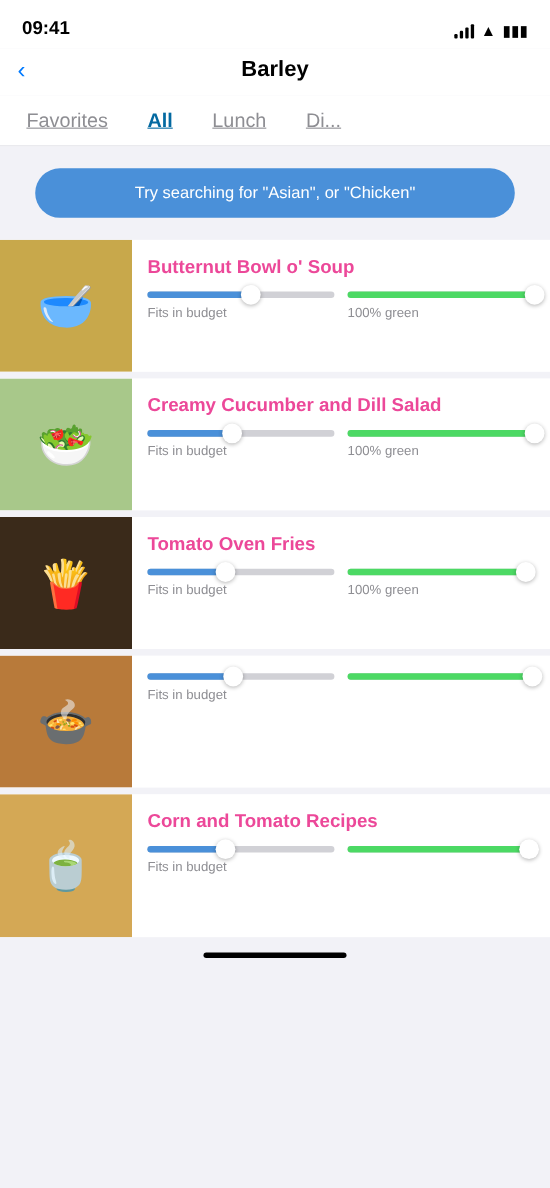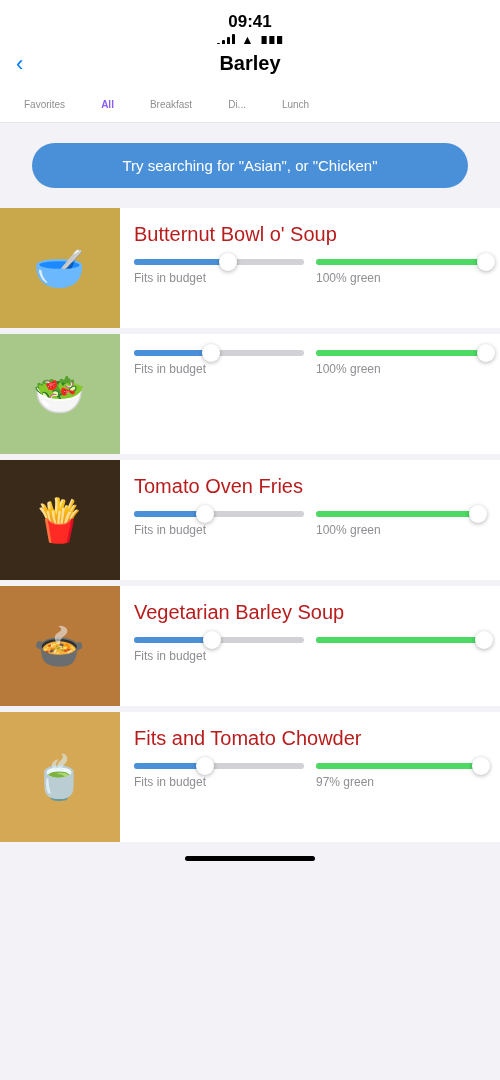--- a/index.html
+++ b/index.html
@@ -10,24 +10,23 @@
       width: 500px;
       min-height: 1080px;
       overflow-x: hidden;
     }
 
     
     .status-bar {
       background: #fff;
       display: flex;
       justify-content: space-between;
-      align-items: center;
+      align-items: flex-end;
       padding: 12px 20px 8px;
       height: 44px;
-      flex-direction: column;
     }
     .status-time {
       font-size: 17px;
       font-weight: 600;
       color: #000;
     }
     .status-icons {
       display: flex;
       align-items: center;
       gap: 6px;
@@ -51,28 +50,29 @@
       cursor: pointer;
       line-height: 1;
     }
     .nav-title {
       font-size: 20px;
       font-weight: 700;
       color: #000;
     }
     .tab-item {
       padding: 12px 4px;
-      font-size: 10px;
+      font-size: 18px;
       color: #8e8e93;
       cursor: pointer;
       white-space: nowrap;
       position: relative;
+      text-decoration: underline;
     }
     .tab-item.active {
-      color: #8b5cf6;
+      color: #0369a1;
       font-weight: 600;
     }
 
     
     .search-banner {
       background: #4a90d9;
       margin: 10px 16px 12px;
       border-radius: 30px;
       padding: 14px 20px;
       display: flex;
@@ -112,23 +112,23 @@
       font-size: 40px;
     }
     .recipe-content {
       flex: 1;
       padding: 14px 14px 10px;
       display: flex;
       flex-direction: column;
       justify-content: flex-start;
     }
     .recipe-title {
-      font-size: 20px;
-      font-weight: 400;
-      color: #b91c1c;
+      font-size: 17px;
+      font-weight: 700;
+      color: #ec4899;
       margin-bottom: 10px;
       line-height: 1.25;
     }
     .recipe-sliders {
       display: flex;
       gap: 12px;
       margin-bottom: 6px;
     }
     .slider-wrapper {
       flex: 1;
@@ -255,27 +255,24 @@
     <div class="tab-row">
       <div class="tab-item" style="padding: 12px 16px;">
         <span>Favorites</span>
       </div>
       <div class="tab-item active" style="padding: 12px 16px; position: relative;">
         <span>All</span>
         
         
       </div>
       <div class="tab-item" style="padding: 12px 16px;">
-        <span>Breakfast</span>
+        <span>Lunch</span>
       </div>
       <div class="tab-item" style="padding: 12px 16px;">
         <span>Di...</span>
-      </div>
-      <div class="tab-item" style="padding: 12px 16px;">
-        <span>Lunch</span>
       </div>
     </div>
     <div style="height:1px; background:#e5e5ea; margin-top:0;"></div>
   </div>
 </div>
 
 <div style="padding: 10px 16px 8px; background: #f2f2f7;">
   <div class="search-banner">
     <span class="search-banner-text">Try searching for "Asian", or "Chicken"</span>
   </div>
@@ -309,20 +306,21 @@
     </div>
   </div>
     <div style="height: 2px; background: rgb(242, 242, 247);"></div>
     <div class="recipe-card">
     <div class="recipe-image" style="">
       <div class="recipe-image-placeholder" style="background:#a8c88a; min-height:120px;">
         <span style="font-size:42px;">🥗</span>
       </div>
     </div>
     <div class="recipe-content">
+      <div class="recipe-title">Creamy Cucumber and Dill Salad</div>
       <div class="recipe-sliders">
 
         <div class="slider-wrapper" style="flex:1.2;">
           <div class="slider-fill-blue" style="width:45%;"></div>
           <div class="slider-thumb" style="left:45%;"></div>
         </div>
 
         <div class="slider-wrapper" style="flex:1.2;">
           <div class="slider-fill-green" style="width:100%;"></div>
           <div class="slider-thumb" style="left:100%; background:#fff;"></div>
@@ -362,21 +360,20 @@
     </div>
   </div>
     <div style="height: 2px; background: rgb(242, 242, 247);"></div>
     <div class="recipe-card">
     <div class="recipe-image" style="">
       <div class="recipe-image-placeholder" style="background:#b87a3a; min-height:120px;">
         <span style="font-size:42px;">🍲</span>
       </div>
     </div>
     <div class="recipe-content">
-      <div class="recipe-title">Vegetarian Barley Soup</div>
       <div class="recipe-sliders">
 
         <div class="slider-wrapper" style="flex:1.2;">
           <div class="slider-fill-blue" style="width:46%;"></div>
           <div class="slider-thumb" style="left:46%;"></div>
         </div>
 
         <div class="slider-wrapper" style="flex:1.2;">
           <div class="slider-fill-green" style="width:99%;"></div>
           <div class="slider-thumb" style="left:99%; background:#fff;"></div>
@@ -388,36 +385,35 @@
     </div>
   </div>
     <div style="height: 2px; background: rgb(242, 242, 247);"></div>
     <div class="recipe-card">
     <div class="recipe-image" style="height:130px; overflow:hidden;">
       <div class="recipe-image-placeholder" style="background:#d4a855; min-height:130px;">
         <span style="font-size:42px;">🍵</span>
       </div>
     </div>
     <div class="recipe-content">
-      <div class="recipe-title">Fits and Tomato Chowder</div>
+      <div class="recipe-title">Corn and Tomato Recipes</div>
       <div class="recipe-sliders">
 
         <div class="slider-wrapper" style="flex:1.2;">
           <div class="slider-fill-blue" style="width:42%;"></div>
           <div class="slider-thumb" style="left:42%;"></div>
         </div>
 
         <div class="slider-wrapper" style="flex:1.2;">
           <div class="slider-fill-green" style="width:97%;"></div>
           <div class="slider-thumb" style="left:97%; background:#fff;"></div>
         </div>
       </div>
       <div class="recipe-labels">
         <span class="recipe-label">Fits in budget</span>
-        <span class="recipe-label">97% green</span>
       </div>
     </div>
   </div>
   </div>
 
 <div class="home-indicator">
   <div class="home-bar"></div>
 </div>
 
 </body></html>

